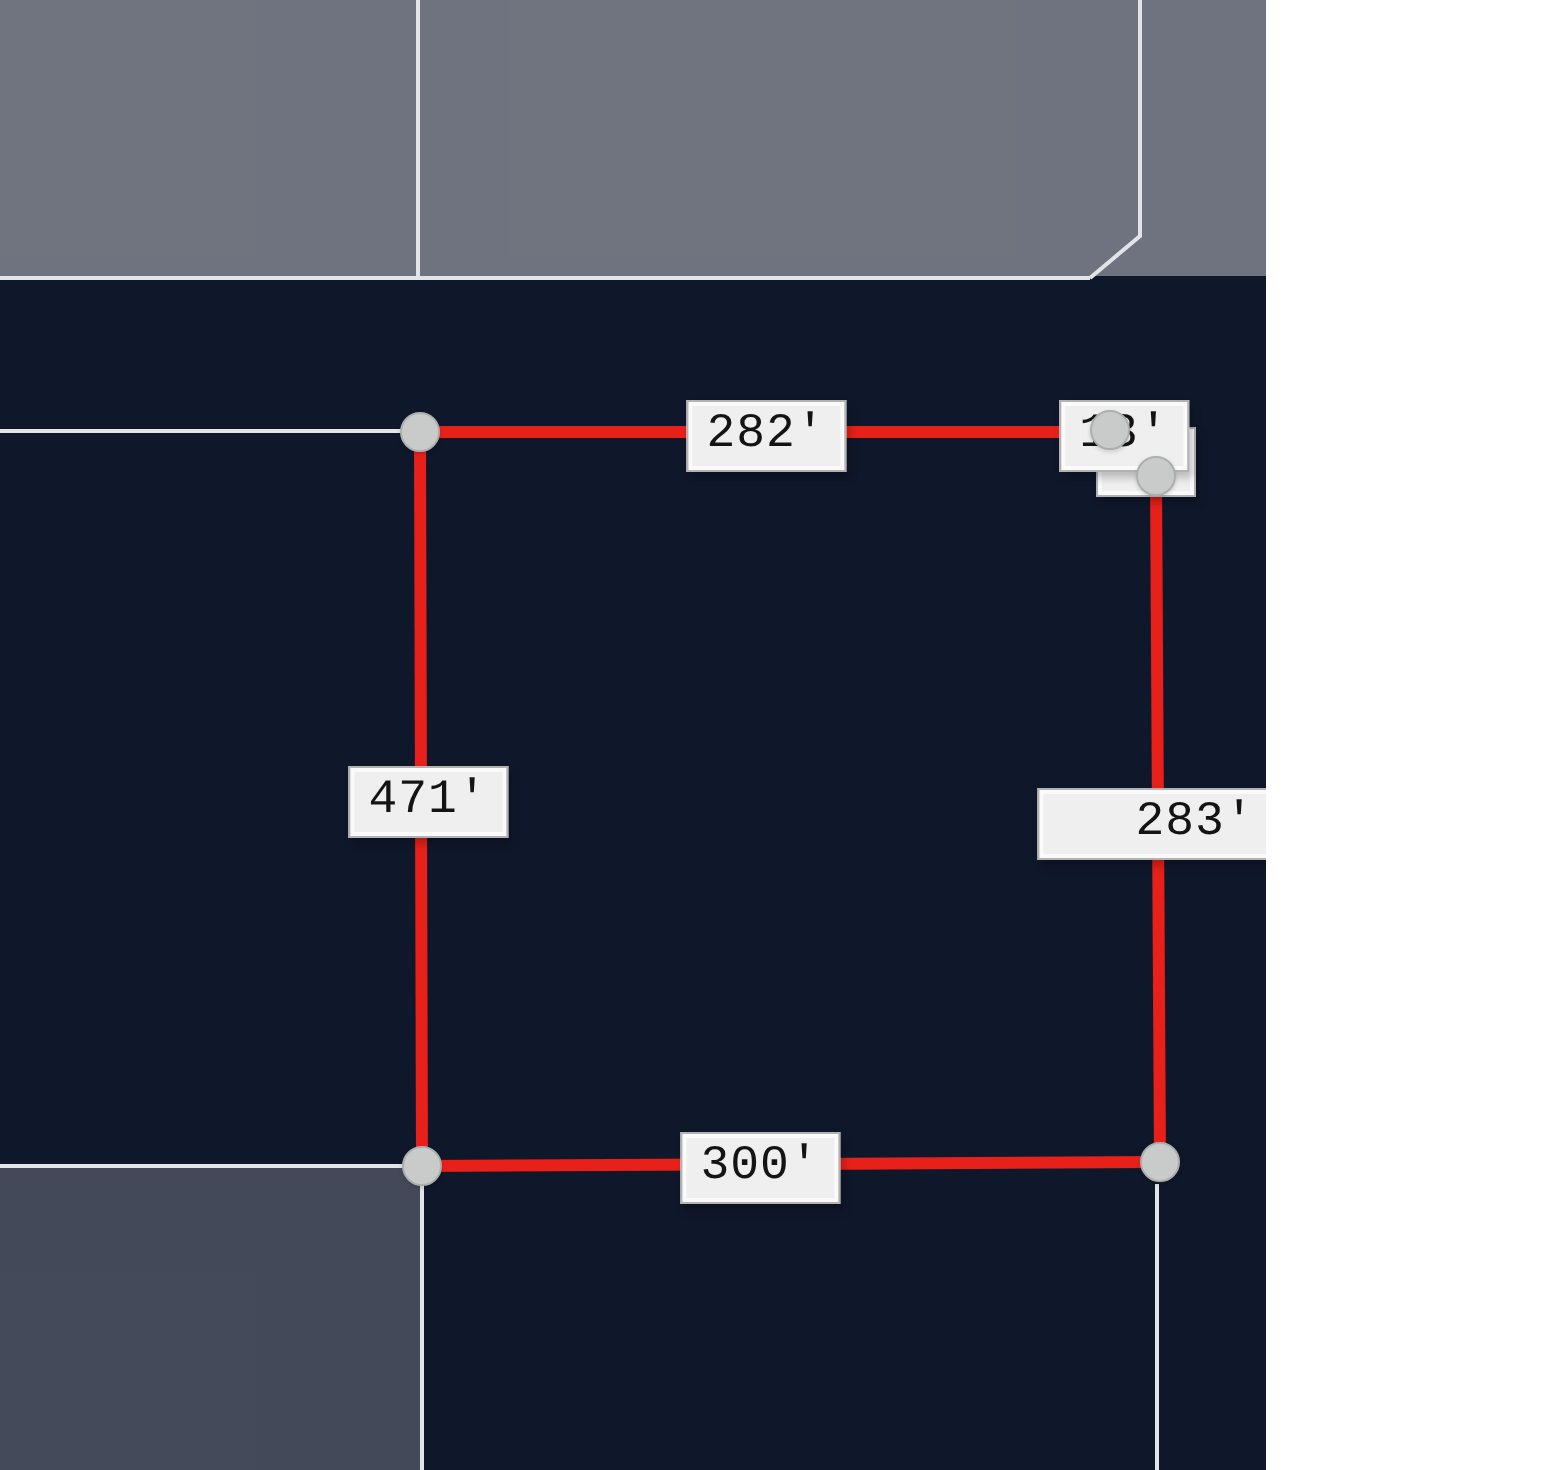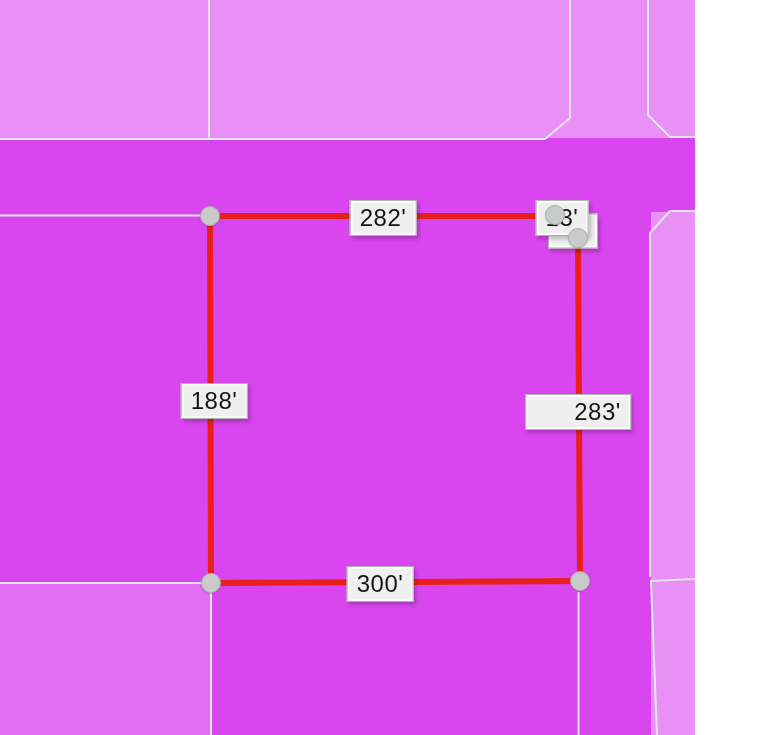--- a/index.html
+++ b/index.html
@@ -5,24 +5,25 @@
   html, body {
     margin: 0;
     padding: 0;
     width: 781px;
     height: 735px;
     overflow: hidden;
     font-family: "Liberation Sans", sans-serif;
   }
   #map-canvas {
     position: relative;
-    width: 695px;
+    width: 633px;
     height: 735px;
-    background: #d946ef;
+    background: #0f172a;
     overflow: hidden;
+    font-family: Liberation Mono, monospace;
   }
   #map-canvas svg {
     position: absolute;
     left: 0;
     top: 0;
     display: block;
   }
   .dim-label {
     position: absolute;
     transform: translate(-50%, -50%);
@@ -98,21 +99,21 @@
       <path d="M211 583 L580 581"></path>
       <path d="M210 216 L211 583"></path>
     </g>
   </svg>
 
   <div>
       <div class="dim-label empty" style="left: 573px; top: 231px; z-index: 4;"></div>
       <div class="dim-label" style="left: 383px; top: 218px; z-index: 5;">282'</div>
       <div class="dim-label" style="left: 578px; top: 412px; z-index: 5; padding-left: 48px;">283'</div>
       <div class="dim-label" style="left: 380px; top: 584px; z-index: 5;">300'</div>
-      <div class="dim-label" style="left: 214px; top: 401px; z-index: 5;">188'</div>
+      <div class="dim-label" style="left: 214px; top: 401px; z-index: 5;">471'</div>
       <div class="dim-label" style="left: 562px; top: 218px; z-index: 6;">13'</div>
     </div>
 
   <div>
       <div class="vertex-marker" style="left: 210px; top: 216px;"></div>
       <div class="vertex-marker" style="left: 555px; top: 215px;"></div>
       <div class="vertex-marker" style="left: 578px; top: 238px;"></div>
       <div class="vertex-marker" style="left: 580px; top: 581px;"></div>
       <div class="vertex-marker" style="left: 211px; top: 583px;"></div>
     </div>

